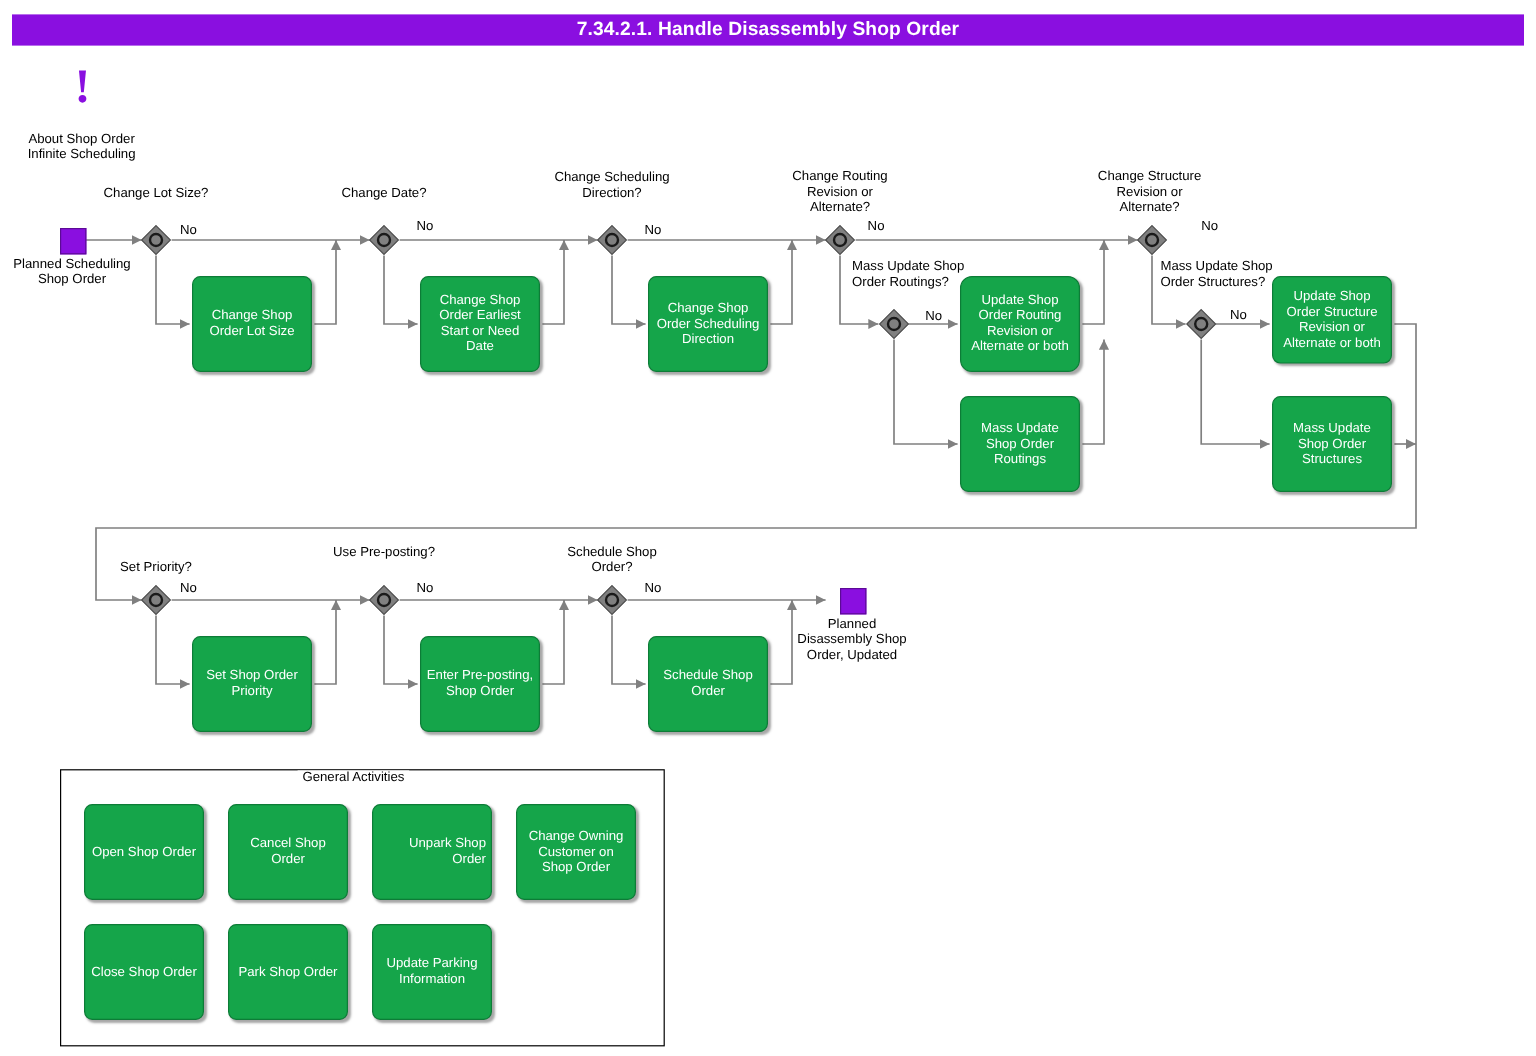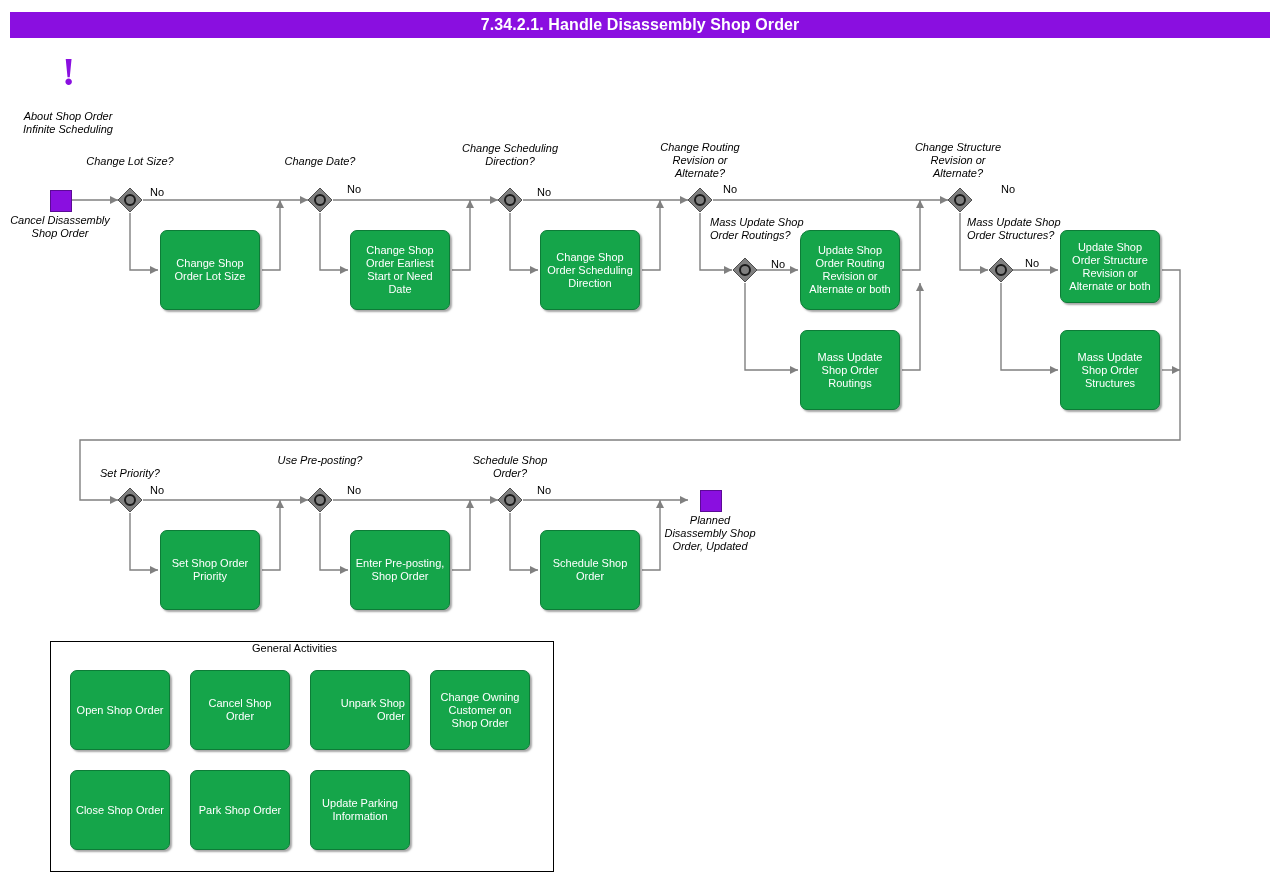--- a/index.html
+++ b/index.html
@@ -52,21 +52,20 @@
     justify-content: center;
     padding: 2px 4px;
     box-shadow: 2px 2px 2px rgba(0,0,0,0.35);
   }
   .label {
     position: absolute;
     font-size: 11px;
     line-height: 13px;
     color: #000000;
     text-align: center;
-    font-style: italic;
   }
   .label.left {
     text-align: left;
   }
   .no-label {
     position: absolute;
     font-size: 11px;
     color: #000000;
   }
   .start-sq {
@@ -152,21 +151,21 @@
     <path d="M642,570 L660,570 L660,500" marker-end=""></path>
   </g>
 </svg>
 
 <div class="title-bar">7.34.2.1. Handle Disassembly Shop Order</div>
 
 <div class="excl" style="left:62px; top:52px;">!</div>
 <div class="label" style="left:18px; top:110px; width:100px;">About Shop Order Infinite Scheduling</div>
 
 <div class="start-sq" style="left:50px; top:190px;"></div>
-<div class="label" style="left:10px; top:214px; width:100px;">Cancel Disassembly Shop Order</div>
+<div class="label" style="left:10px; top:214px; width:100px;">Planned Scheduling Shop Order</div>
 
 <div class="start-sq" style="left:700px; top:490px;"></div>
 <div class="label" style="left:660px; top:514px; width:100px;">Planned Disassembly Shop Order, Updated</div>
 
 <svg class="decision" style="left:117px; top:187px;" xmlns="http://www.w3.org/2000/svg" viewBox="0 0 26 26">
     <polygon points="13,1 25,13 13,25 1,13" fill="#808080" stroke="#4d4d4d"></polygon>
     <circle cx="13" cy="13" r="5" fill="none" stroke="#1a1a1a" stroke-width="2"></circle>
   </svg>
 <div class="label" style="left:80px; top:155px; width:100px;">Change Lot Size?</div>
 <div class="no-label" style="left:150px; top:186px;">No</div>

